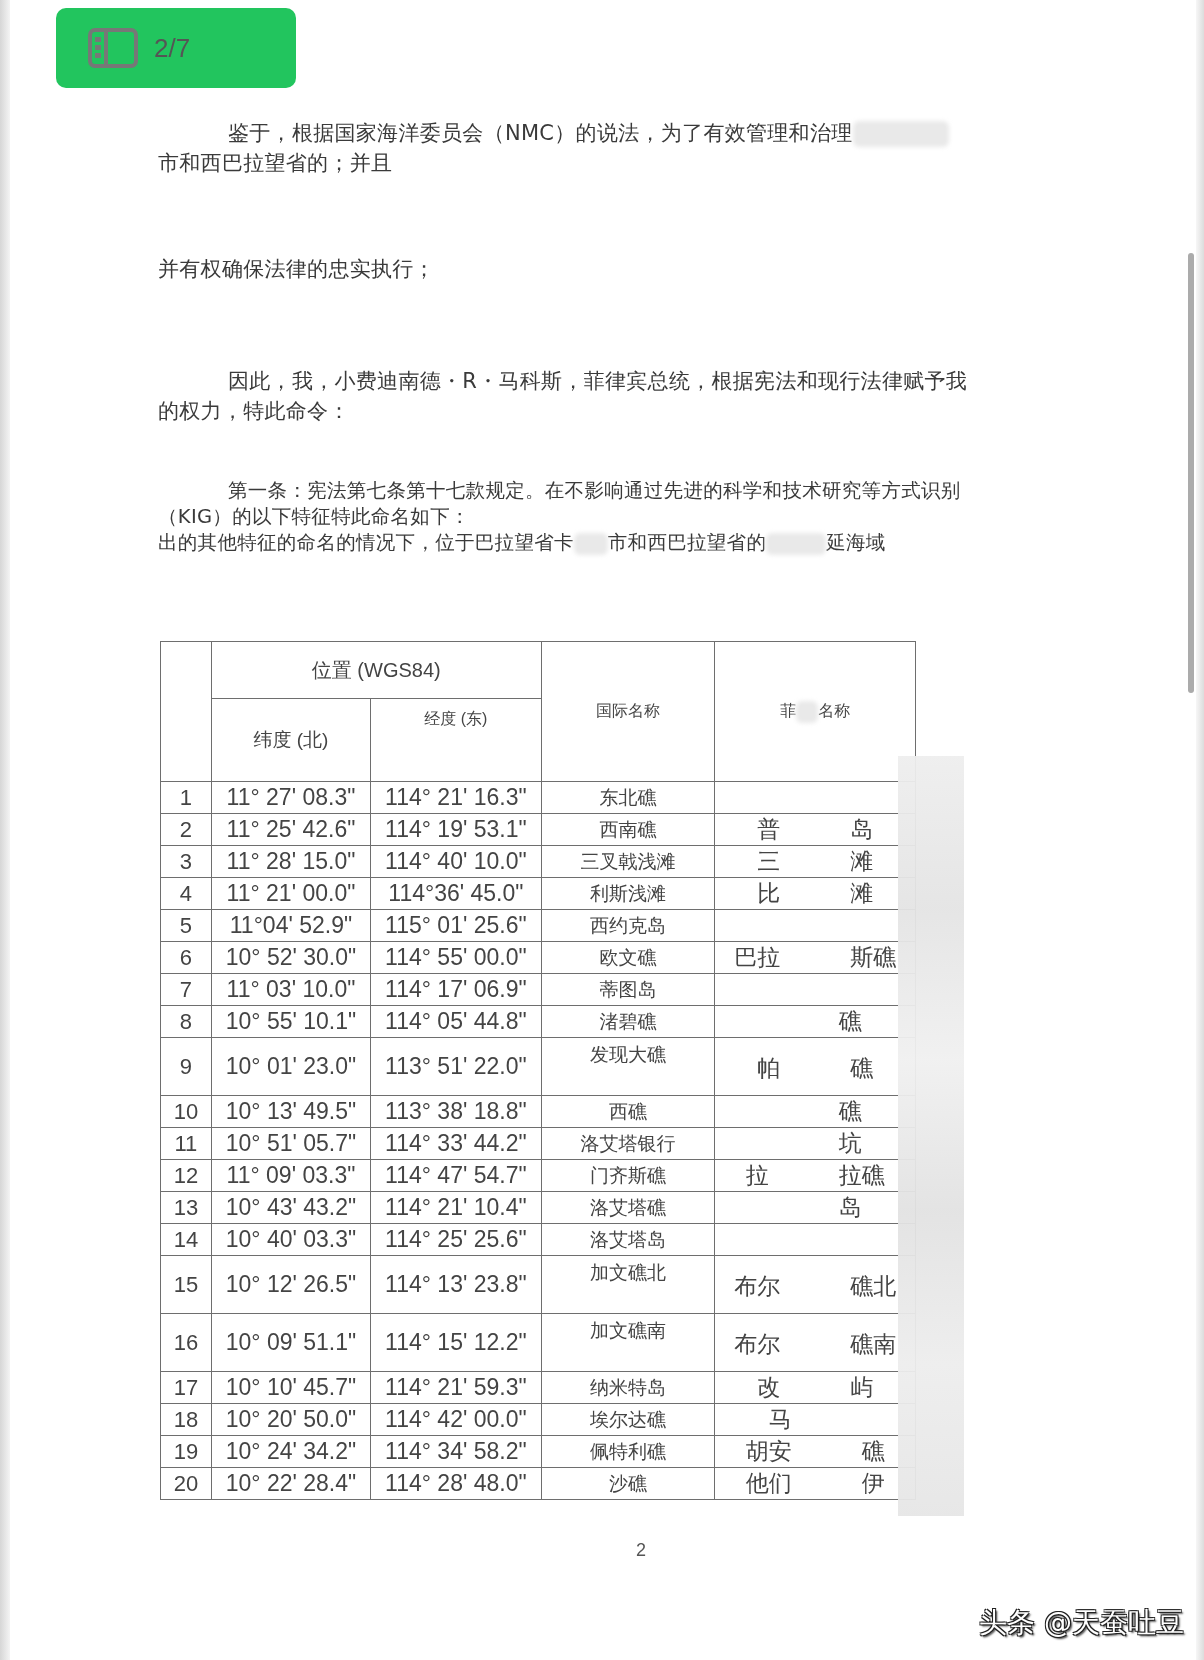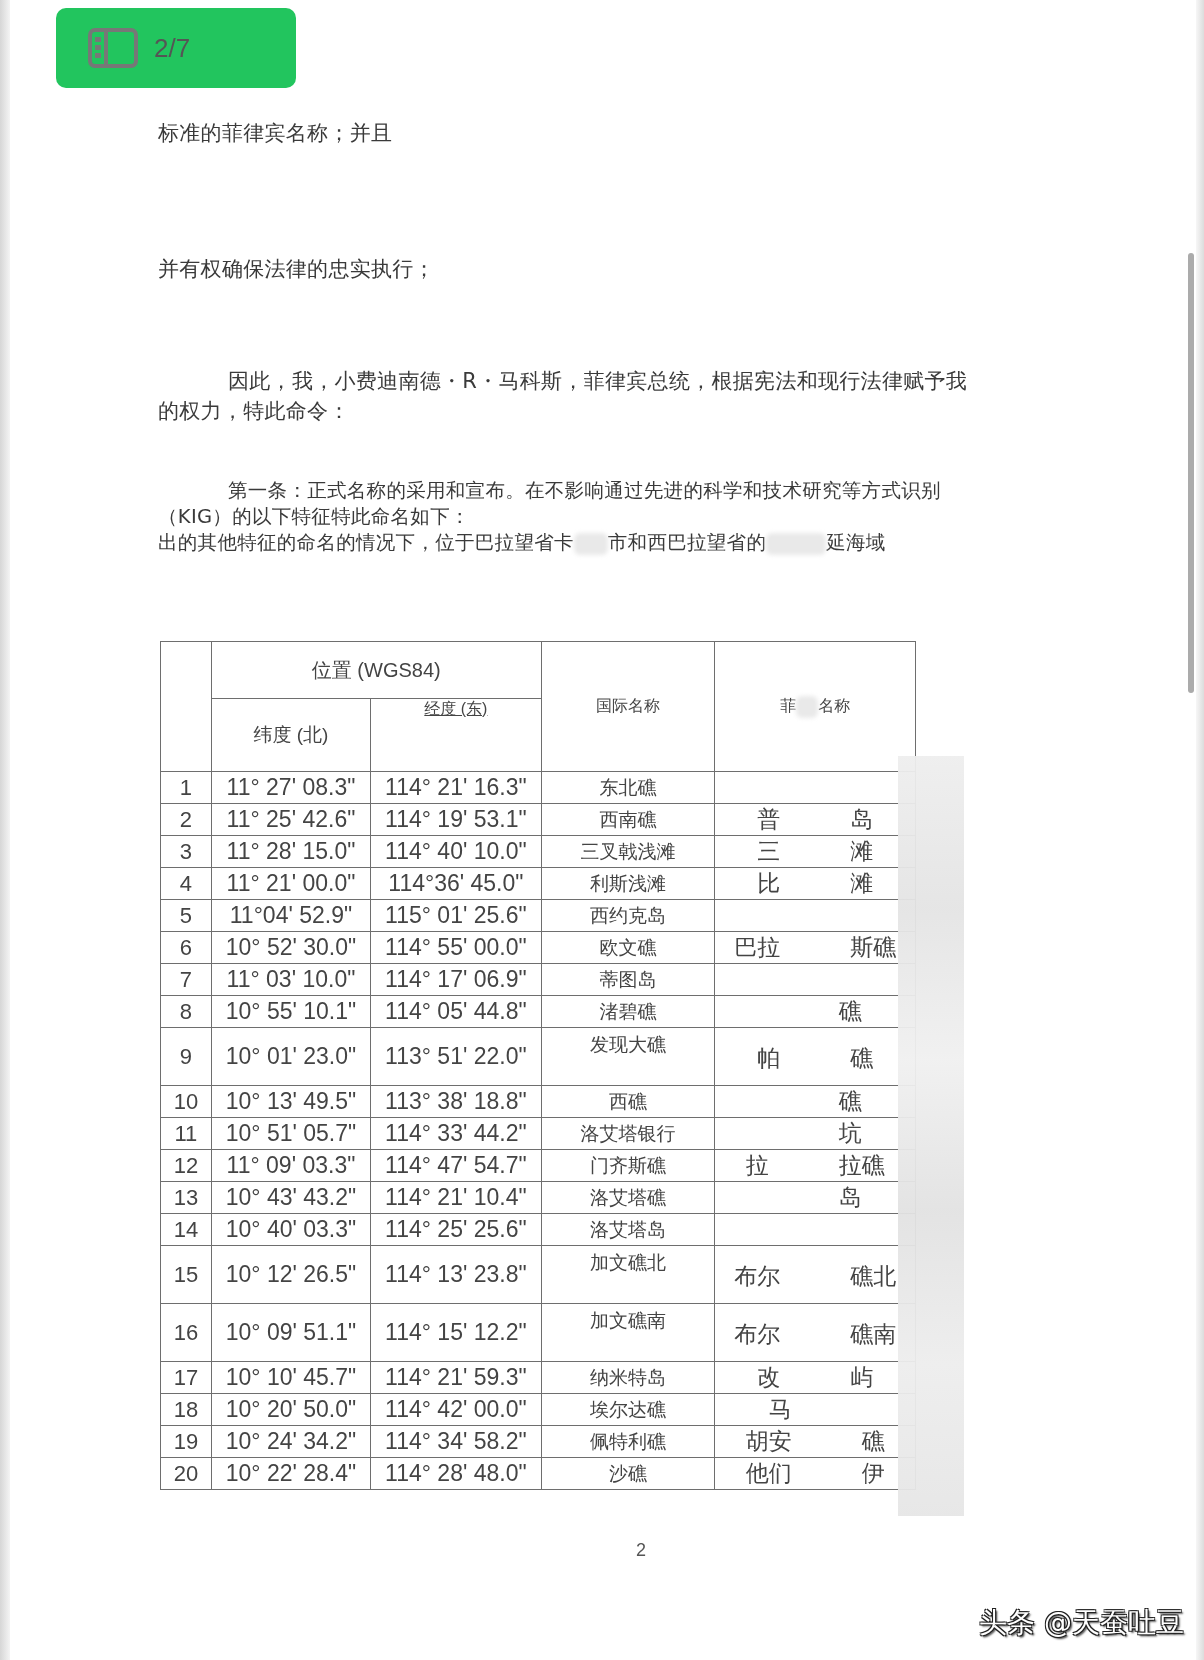--- a/index.html
+++ b/index.html
@@ -89,51 +89,52 @@
     <rect x="2" y="2" width="46" height="36" rx="5" fill="none" stroke="#777777" stroke-width="4"></rect>
     <line x1="18" y1="2" x2="18" y2="38" stroke="#777777" stroke-width="4"></line>
     <rect x="7" y="9" width="6" height="5" fill="#777777"></rect>
     <rect x="7" y="17" width="6" height="5" fill="#777777"></rect>
     <rect x="7" y="25" width="6" height="5" fill="#777777"></rect>
   </svg>
   <span class="count">2/7</span>
 </div>
 
 <div class="para" style="top:118px;">
-  <div>标准的菲律宾名称；并且</div>
+  <div><span class="indent"></span><span>鉴于，根据国家海洋委员会（NMC）的说法，为了有效管理和治理</span><span class="blur" style="width:96px;height:26px;"></span></div>
+  <div>市和西巴拉望省的；并且</div>
 </div>
 
 <div class="para" style="top:254px;">
   <div>并有权确保法律的忠实执行；</div>
 </div>
 
 <div class="para" style="top:366px;">
   <div><span class="indent"></span><span>因此，我，小费迪南德・R・马科斯，菲律宾总统，根据宪法和现行法律赋予我</span></div>
   <div>的权力，特此命令：</div>
 </div>
 
 <div class="para" style="top:478px; font-size:19.5px; line-height:26px;">
-  <div><span class="indent"></span><span>第一条：正式名称的采用和宣布。在不影响通过先进的科学和技术研究等方式识别</span></div>
+  <div><span class="indent"></span><span>第一条：宪法第七条第十七款规定。在不影响通过先进的科学和技术研究等方式识别</span></div>
   <div>（KIG）的以下特征特此命名如下：</div>
   <div><span>出的其他特征的命名的情况下，位于巴拉望省卡</span><span class="blur" style="width:34px;height:22px;"></span><span>市和西巴拉望省的</span><span class="blur" style="width:60px;height:22px;"></span><span>延海域</span></div>
 </div>
 
 <table class="coords">
   <thead>
     <tr>
       <th rowspan="2"></th>
       <th colspan="2" class="h-pos">位置 (WGS84)</th>
       <th rowspan="2" class="h-intl">国际名称</th>
       <th rowspan="2" class="h-phil">
         <span>菲</span><span class="blur" style="width:22px;height:22px;"></span><span>名称</span>
       </th>
     </tr>
     <tr>
       <th class="h-sub">纬度 (北)</th>
-      <th class="h-sub" style="font-size:16px; vertical-align:top; text-decoration:underline;">经度 (东)</th>
+      <th class="h-sub" style="font-size:16px; vertical-align:top; padding-top:10px;">经度 (东)</th>
     </tr>
   </thead>
   <tbody id="rows">
       <tr class="r">
         <td class="num">1</td>
         <td class="lat">11° 27' 08.3"</td>
         <td class="lon">114° 21' 16.3"</td>
         <td class="intl">东北礁</td>
         <td class="phil"><span></span><span style="display: inline-block; width: 70px;"></span><span></span></td>
       </tr>

